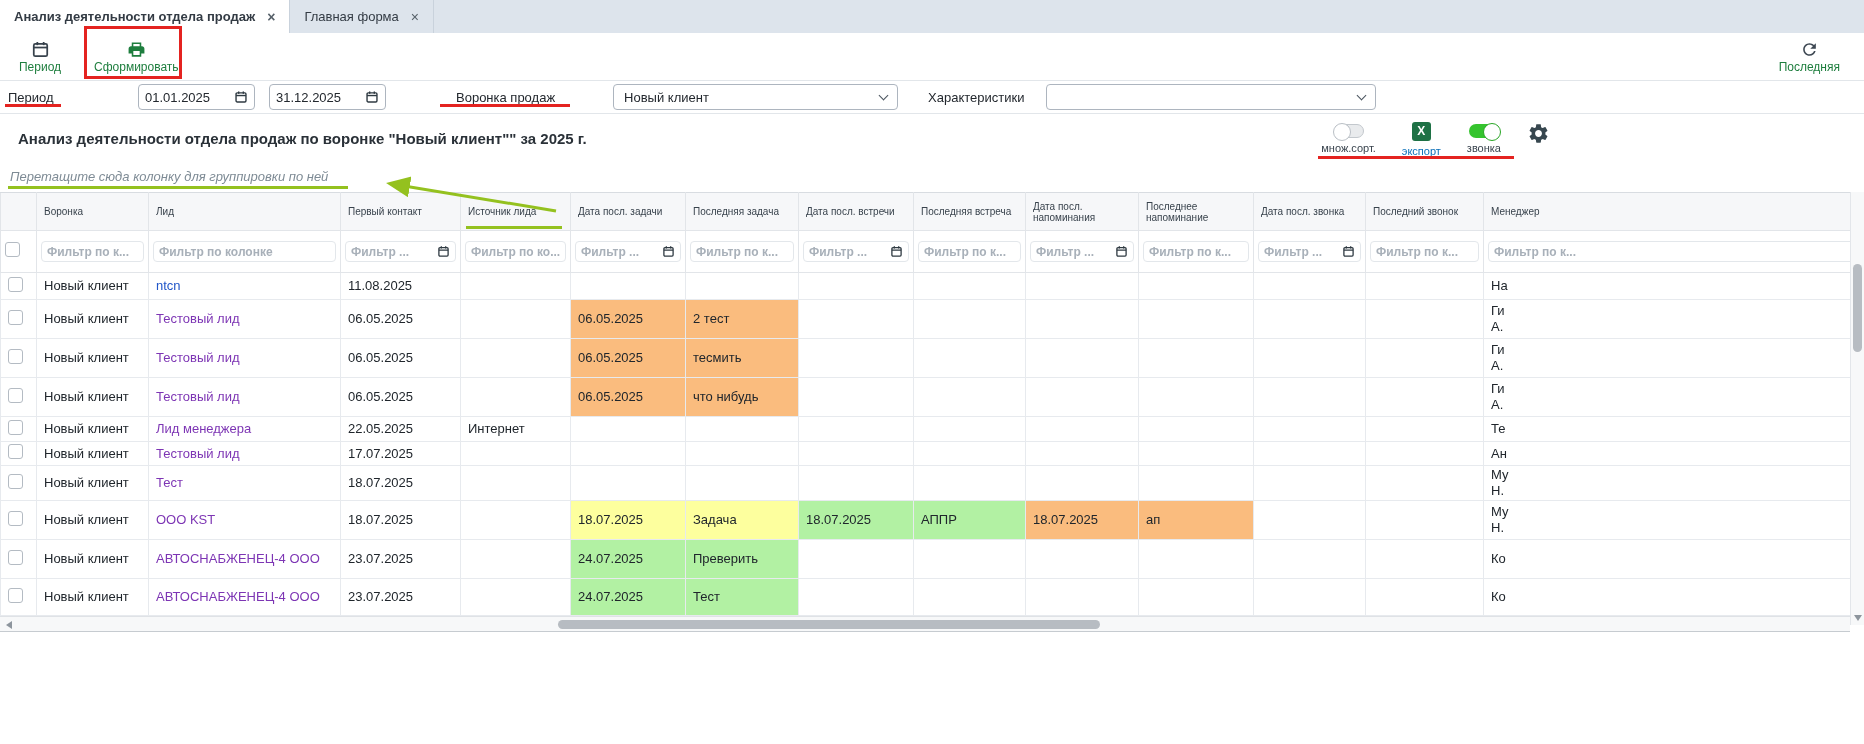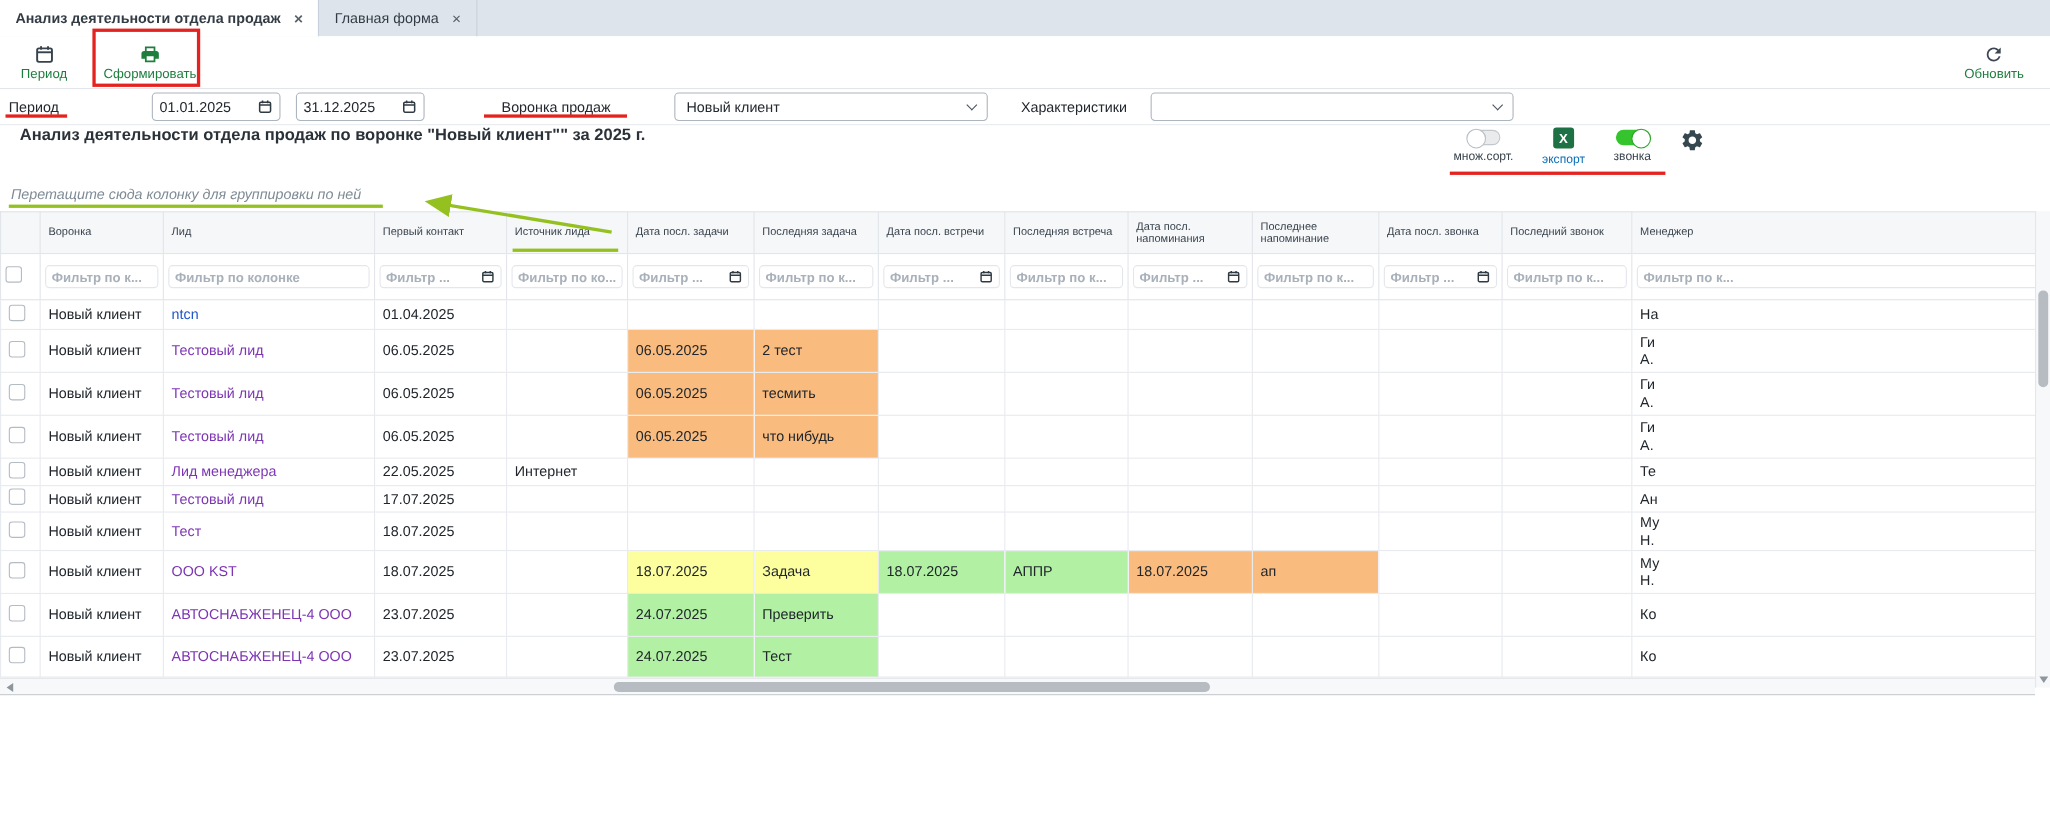--- a/index.html
+++ b/index.html
@@ -31,21 +31,21 @@
                 display:flex; align-items:center; justify-content:space-between; padding:0 6px; margin-right:14px; cursor:text; }
   .lbl-funnel { margin-left:56px; }
   .select { height:26px; border:1px solid #adb5bf; border-radius:4px; background:#fff;
             display:flex; align-items:center; justify-content:space-between; padding:0 10px; cursor:pointer; }
   .sel-funnel { margin-left:58px; width:285px; }
   .lbl-char { margin-left:30px; }
   .sel-char { margin-left:22px; width:330px; }
   .chev { width:7px; height:7px; border-right:1.7px solid #4a545e; border-bottom:1.7px solid #4a545e;
           transform:rotate(45deg); margin-top:-4px; }
   
-  .report-head { height:48px; display:flex; align-items:flex-start; justify-content:space-between;
+  .report-head { height:48px; display:flex; align-items:center; justify-content:space-between;
                  padding:0 314px 0 18px; background:#fff; }
   .title { font-size:15px; font-weight:700; color:#2a3138; }
   .controls { display:flex; align-items:flex-start; gap:26px; padding-top:2px; }
   .ctrl { display:flex; flex-direction:column; align-items:center; gap:4px; }
   .ctrl-label { font-size:11px; color:#3a444e; }
   .ctrl-label.export { color:#0a6fb8; }
   .toggle { width:30px; height:14px; border-radius:8px; position:relative; cursor:pointer; margin-top:2px; }
   .toggle.off { background:#e9ebed; border:1px solid #c3c8cd; }
   .toggle.off::after { content:""; position:absolute; left:-2px; top:-2px; width:16px; height:16px;
                        border-radius:50%; background:#fff; border:1px solid #b9bfc5; }
@@ -128,21 +128,21 @@
   <div class="tool-btn">
     <svg width="19" height="19" viewBox="0 0 24 24" fill="#1e7e3e">
       <path d="M19 8h-1V3H6v5H5c-1.66 0-3 1.34-3 3v6h4v4h12v-4h4v-6c0-1.66-1.34-3-3-3zM8 5h8v3H8V5zm8 14H8v-5h8v5z"></path>
     </svg>
     <span>Сформировать</span>
   </div>
   <div class="tool-btn right">
     <svg width="19" height="19" viewBox="0 0 24 24" fill="#3d4752">
       <path d="M17.65 6.35C16.2 4.9 14.21 4 12 4c-4.42 0-7.99 3.58-7.99 8s3.57 8 7.99 8c3.73 0 6.84-2.55 7.73-6h-2.08c-.82 2.33-3.04 4-5.65 4-3.31 0-6-2.69-6-6s2.69-6 6-6c1.66 0 3.14.69 4.22 1.78L13 11h7V4l-2.35 2.35z"></path>
     </svg>
-    <span>Обновить</span>
+    <span>Последняя</span>
   </div>
 </div>
 
 <div class="filterbar">
   <span class="lbl-period">Период</span>
   <div class="date-input">
     <span>01.01.2025</span>
     <svg width="14" height="14" viewBox="0 0 24 24">
       <rect x="3.5" y="5" width="17" height="15.5" rx="2" fill="none" stroke="#2f3a42" stroke-width="2.4"></rect>
       <line x1="3.5" y1="9.5" x2="20.5" y2="9.5" stroke="#2f3a42" stroke-width="2.4"></line>
@@ -330,21 +330,21 @@
               <span class="ph">Фильтр по к...</span>
             </div>
           </th>
         </tr>
     </thead>
     <tbody id="table-body">
         <tr style="height: 27px;">
           <td class="cb-cell"><span class="checkbox"></span></td>
           <td>Новый клиент</td>
           <td><a class="lead-link blue">ntcn</a></td>
-          <td>01.04.2025</td>
+          <td>11.08.2025</td>
           <td></td>
           <td></td>
           <td></td>
           <td></td>
           <td></td>
           <td></td>
           <td></td>
           <td></td>
           <td></td>
           <td>На</td>

